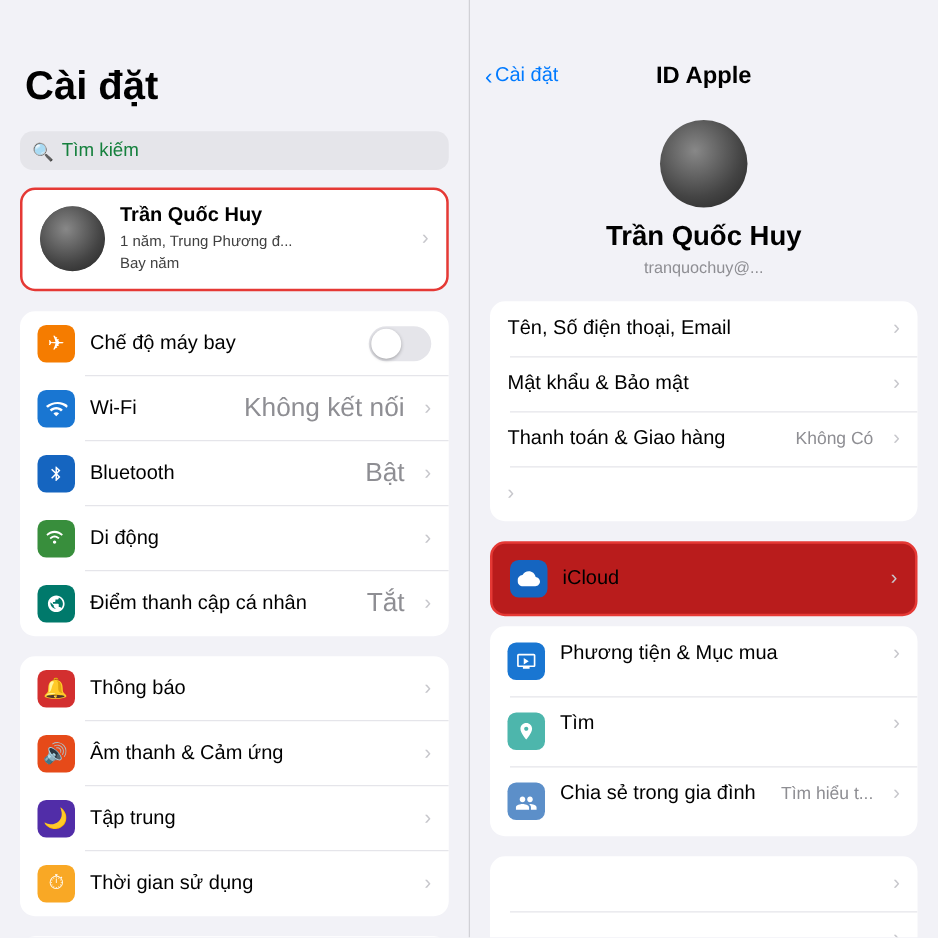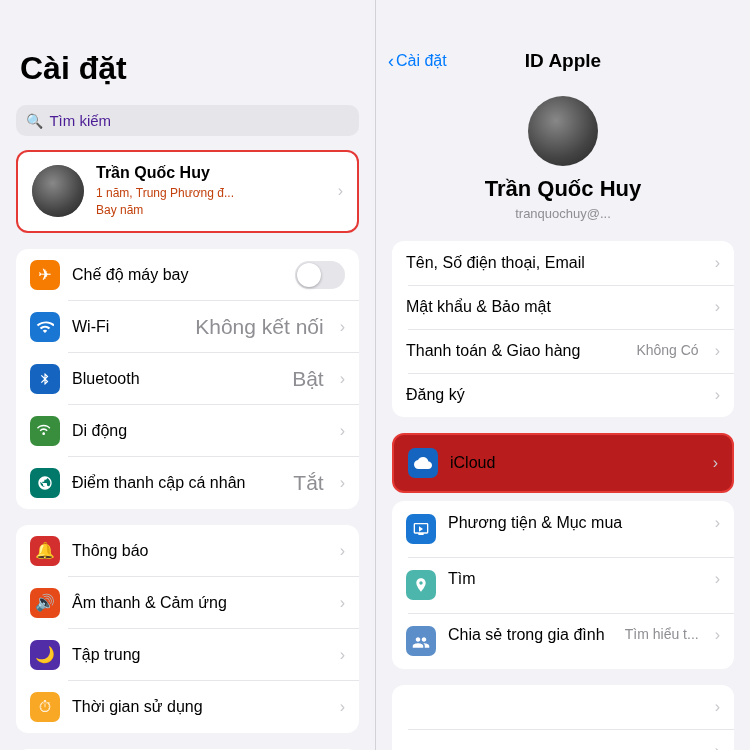--- a/index.html
+++ b/index.html
@@ -38,21 +38,21 @@
       padding: 7px 10px;
       gap: 6px;
     }
 
     .search-icon-sym {
       color: #8e8e93;
       font-size: 14px;
     }
 
     .search-placeholder {
-      color: #4c1d95;
+      color: #15803d;
       font-size: 15px;
     }
 
     
     .profile-card {
       margin: 0 16px 16px 16px;
       background: #fff;
       border-radius: 12px;
       border: 2px solid #e53935;
       display: flex;
@@ -86,21 +86,21 @@
 
     .profile-name {
       font-size: 16px;
       font-weight: 600;
       color: #000;
       margin-bottom: 3px;
     }
 
     .profile-sub {
       font-size: 12px;
-      color: #c2410c;
+      color: #404040;
       line-height: 1.4;
     }
 
     .chevron {
       color: #c7c7cc;
       font-size: 16px;
     }
 
     
     .settings-group {
@@ -458,21 +458,20 @@
     <div class="right-item">
       <span class="right-item-label">Mật khẩu &amp; Bảo mật</span>
       <span class="chevron">›</span>
     </div>
     <div class="right-item">
       <span class="right-item-label">Thanh toán &amp; Giao hàng</span>
       <span class="right-item-value">Không Có</span>
       <span class="chevron">›</span>
     </div>
     <div class="right-item">
-      <span class="right-item-label">Đăng ký</span>
       <span class="chevron">›</span>
     </div>
   </div>
 
   <div class="icloud-item">
     <div class="icon-wrap" style="background:#1565c0;">
       <svg width="18" height="14" viewBox="0 0 24 18" fill="white">
         <path d="M19.35 7.03C18.67 3.59 15.64 1 12 1 9.11 1 6.6 2.64 5.35 5.03 2.34 5.36 0 7.91 0 11c0 3.31 2.69 6 6 6h13c2.76 0 5-2.24 5-5 0-2.64-2.05-4.78-4.65-4.97z"></path>
       </svg>
     </div>

